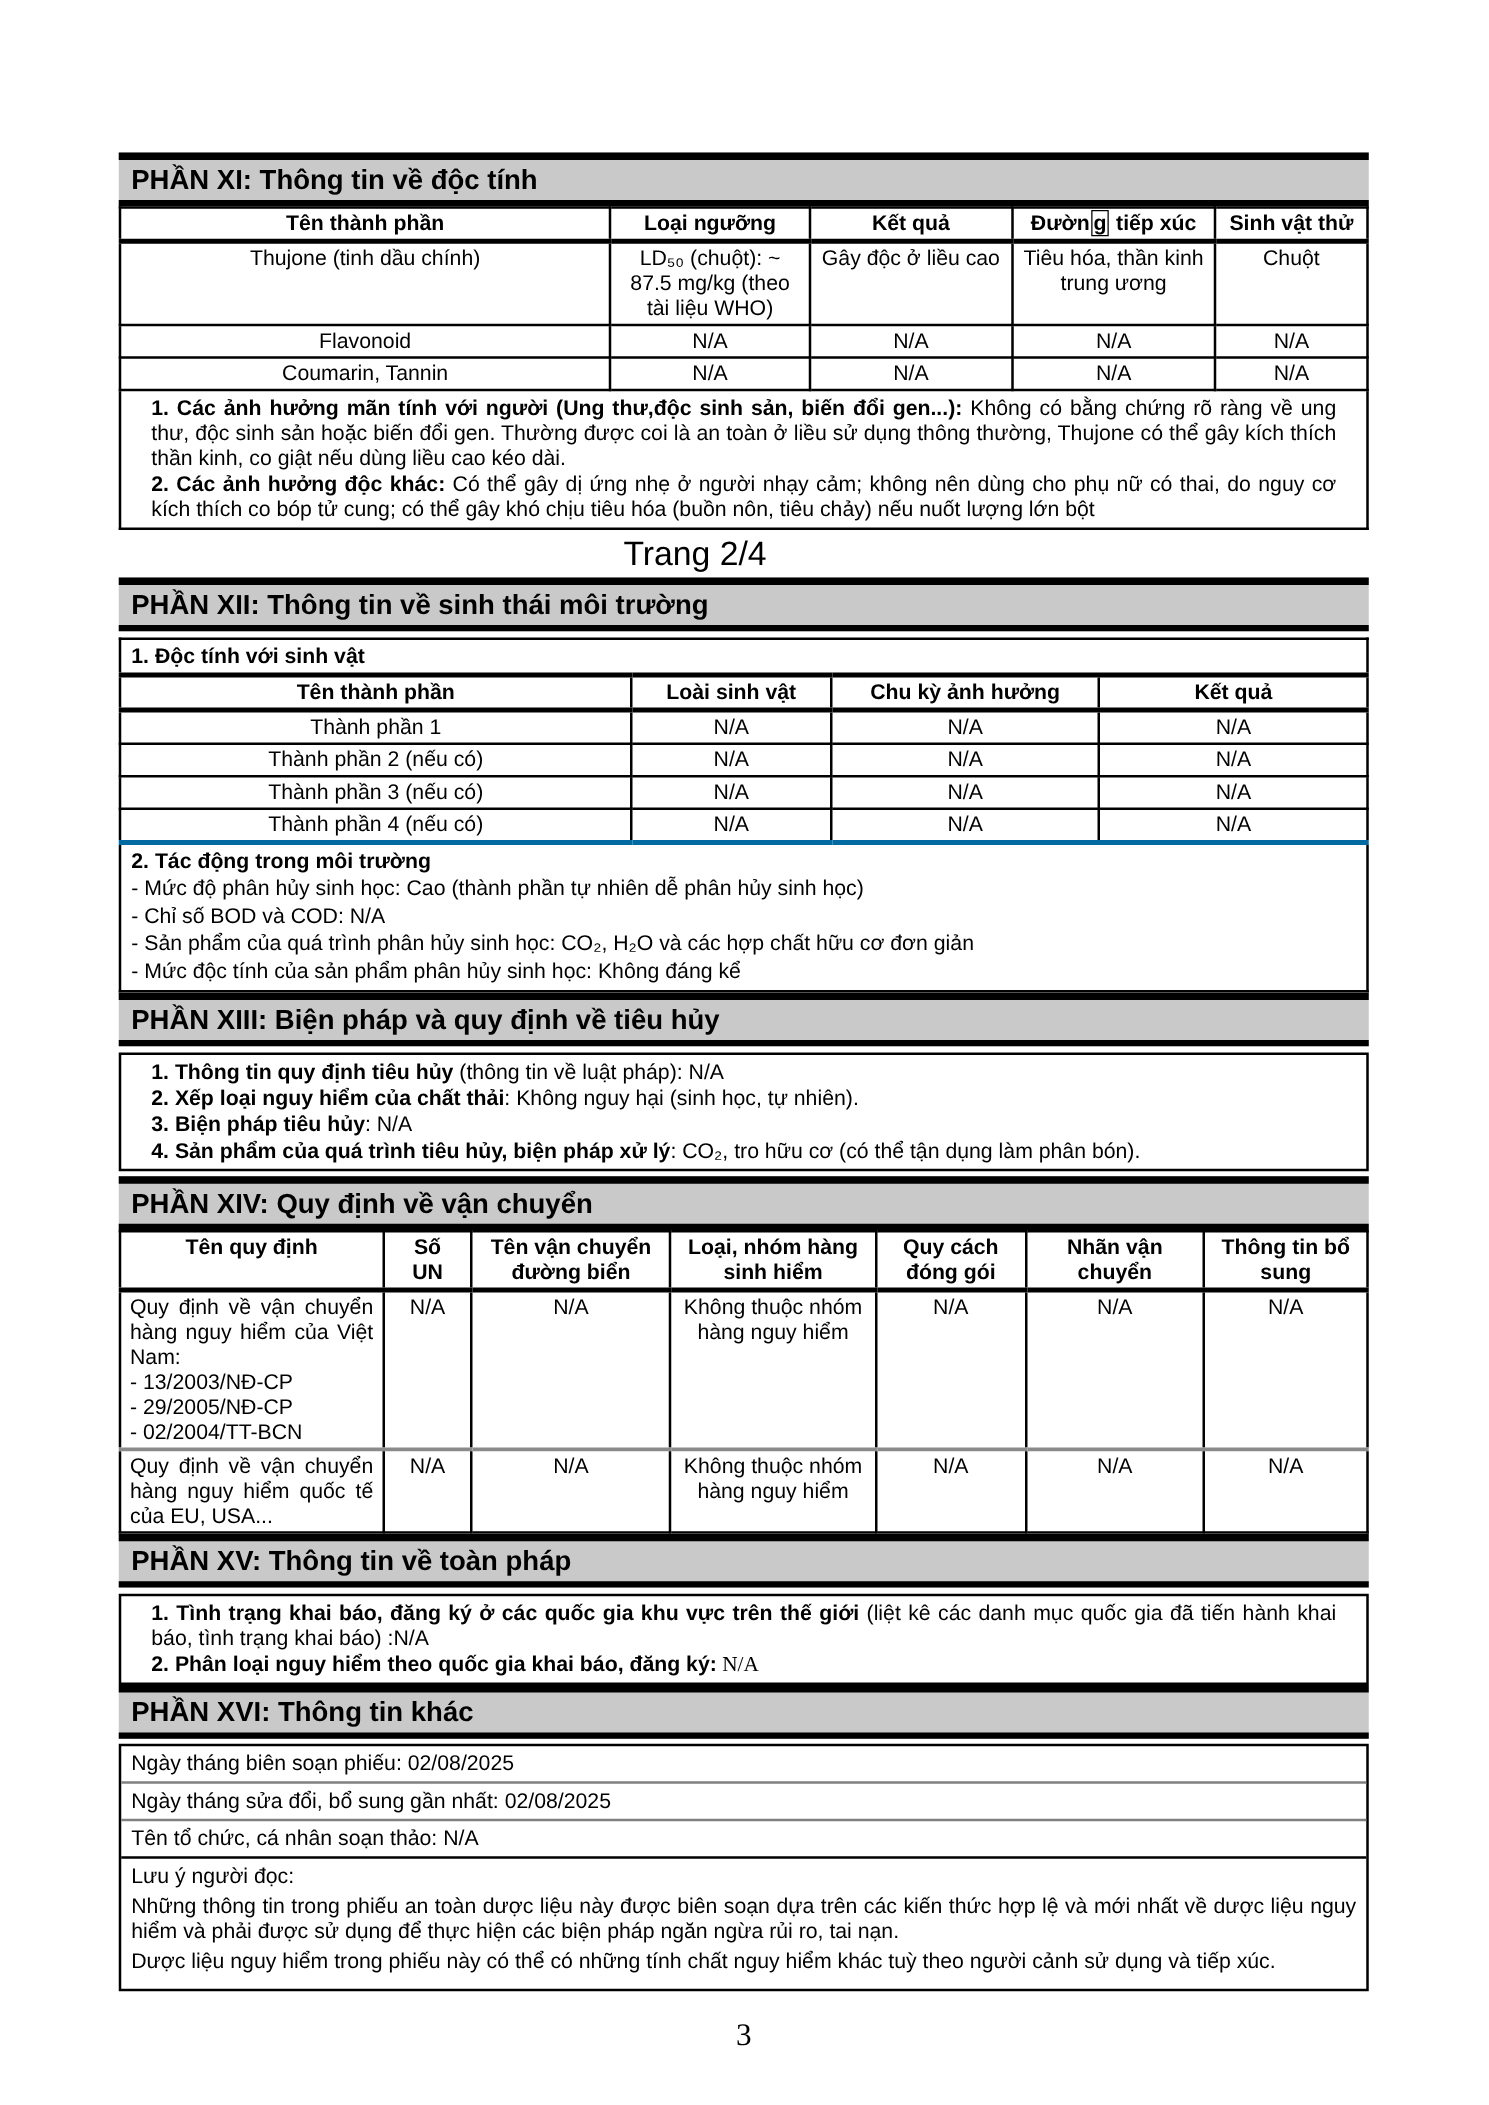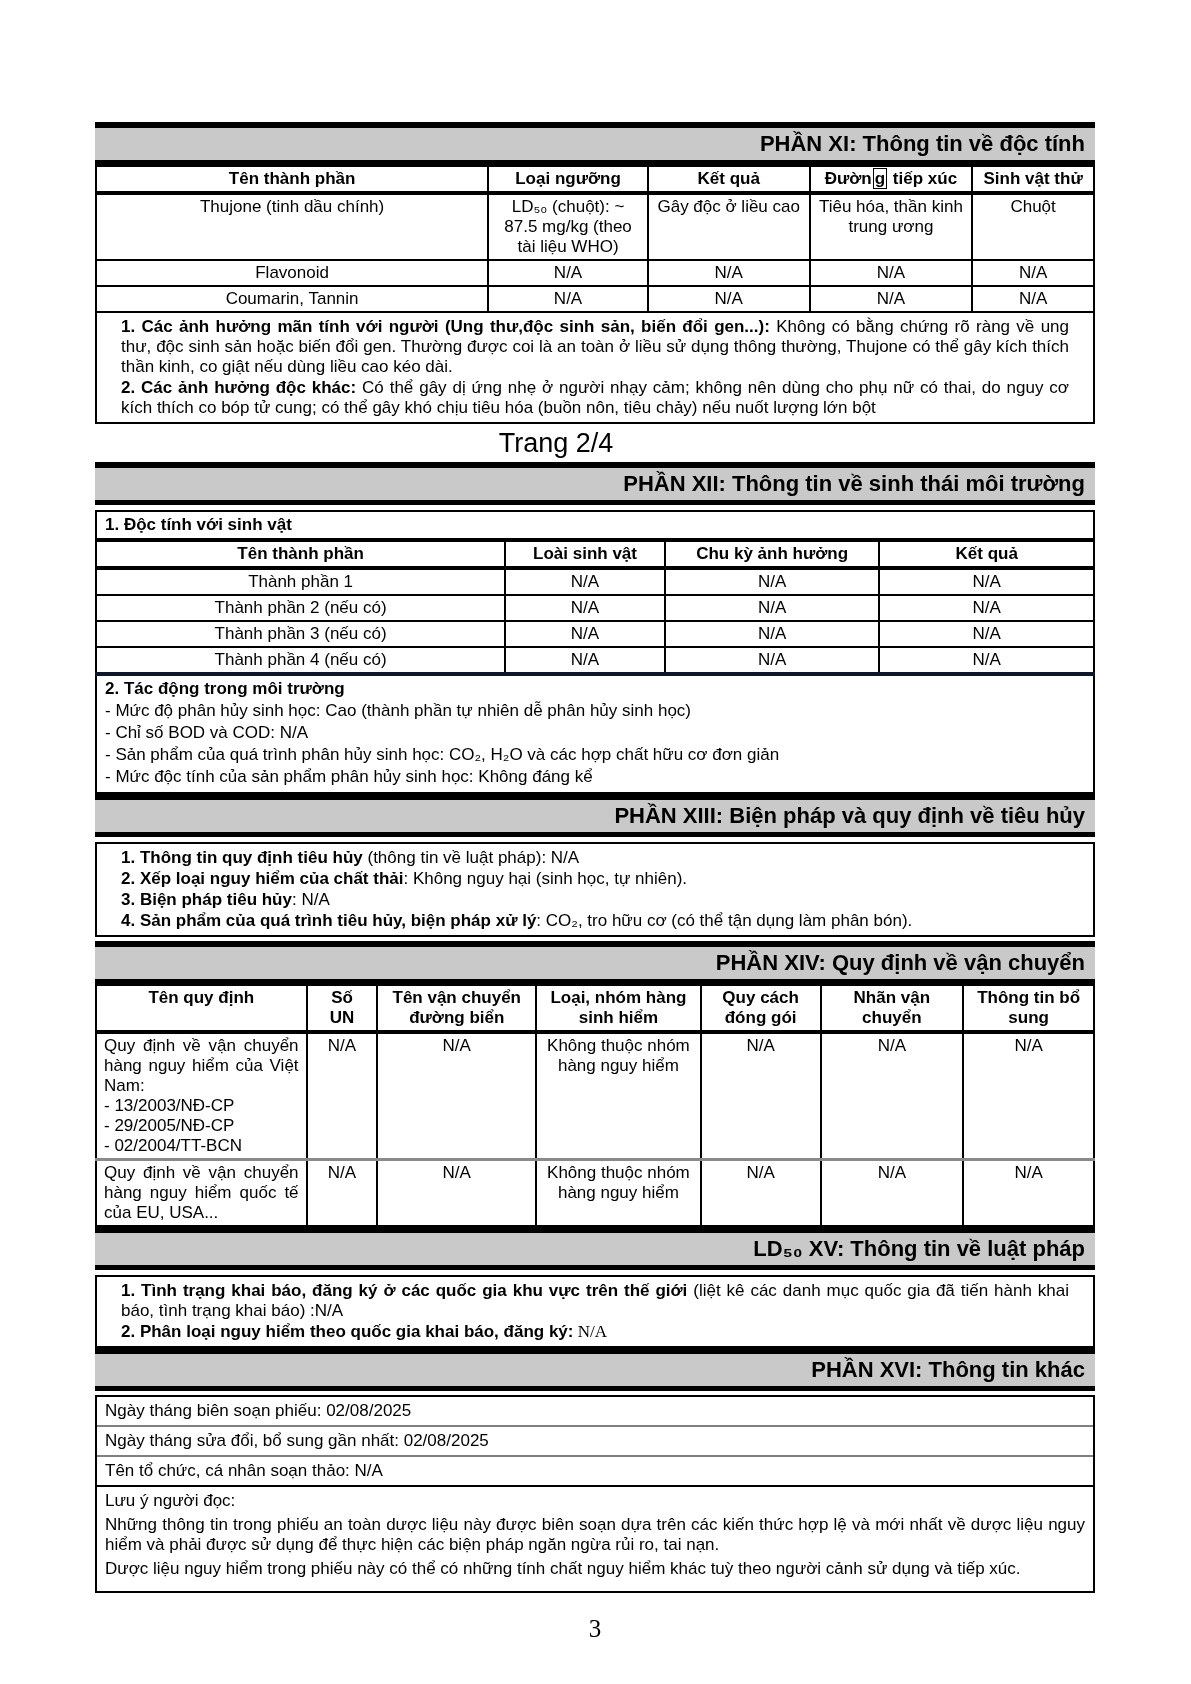--- a/index.html
+++ b/index.html
@@ -8,34 +8,33 @@
     font-family:"Liberation Sans","DejaVu Sans",sans-serif;
     font-size:17px;line-height:20px;
   }
   .content{width:1000px;margin-left:95px;padding-top:122px;}
 
   
   .sec-bar{
     border-top:6px solid #000;border-bottom:5px solid #000;
     background:#c9c9c9;font-weight:bold;font-size:22px;line-height:27px;
     padding:2px 10px 3px;
-    text-align:right;
   }
 
   
   .box{border:2px solid #000;padding:3px 8px;}
   .box.gap{margin-top:5px;}
   .justify{text-align:justify;}
 
   
   table.tb{width:100%;border-collapse:collapse;table-layout:fixed;font-size:17px;}
   .tb th,.tb td{border:2px solid #000;padding:2px 4px;text-align:center;vertical-align:top;line-height:20px;}
   .tb th{font-weight:bold;}
   .tb thead th{border-bottom:4px solid #000;}
-  .tb .lastrow td{border-bottom:4px solid #0f172a;}
+  .tb .lastrow td{border-bottom:4px solid #0369a1;}
 
   
   #t14 th{white-space:pre-line;}
   #t14 td.name{text-align:justify;white-space:pre-line;padding:2px 7px;}
   #t14 tbody tr.sep td{border-top:3px solid #8a8a8a;}
 
   .bold{font-weight:bold;}
   .serif{font-family:"Liberation Serif","DejaVu Serif",serif;}
   .page-mid{
     font-family:Liberation Sans, sans-serif;font-size:27px;line-height:32px;
@@ -231,21 +230,21 @@
         <td>N/A</td>
         <td>Không thuộc nhóm hàng nguy hiểm</td>
         <td>N/A</td>
         <td>N/A</td>
         <td>N/A</td>
       </tr>
     </tbody>
   </table>
 
   <div class="sec-bar">
-    <span>LD₅₀ XV: Thông tin về luật pháp</span>
+    <span>PHẦN XV: Thông tin về toàn pháp</span>
   </div>
 
   <div class="box gap justify">
     <div class="item"><b>1. Tình trạng khai báo, đăng ký ở các quốc gia khu vực trên thế giới</b><span> (liệt kê các danh mục quốc gia đã tiến hành khai báo, tình trạng khai báo) :N/A</span></div>
     <div class="item"><b>2. Phân loại nguy hiểm theo quốc gia khai báo, đăng ký:</b><span class="serif"> N/A</span></div>
   </div>
 
   <div class="sec-bar">
     <span>PHẦN XVI: Thông tin khác</span>
   </div>

